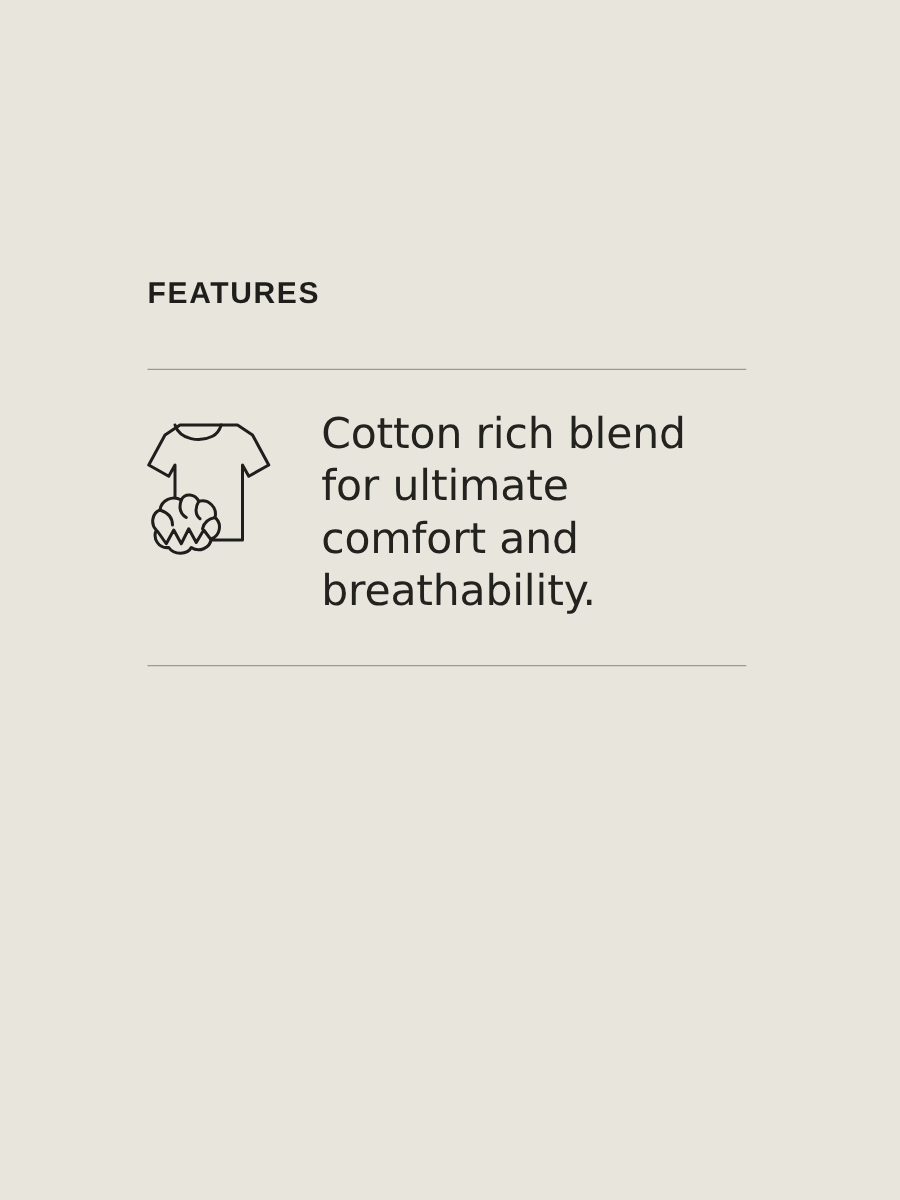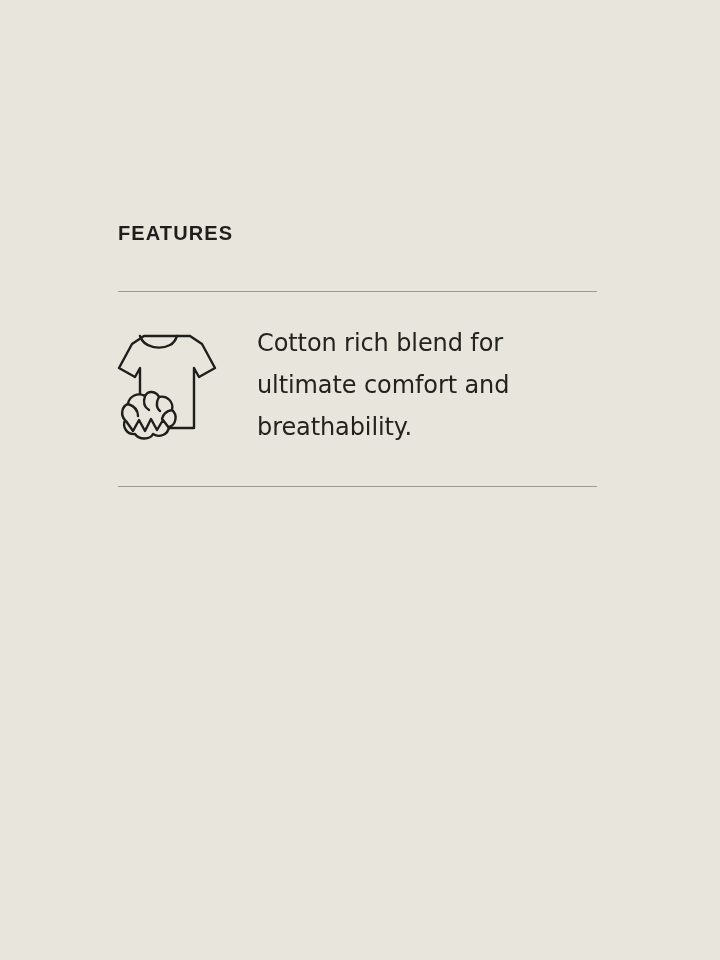--- a/index.html
+++ b/index.html
@@ -21,21 +21,21 @@
   }
   .content {
     position: absolute;
     left: 118px;
     top: 222px;
     width: 480px;
   }
   .section-title {
     font-family: "Liberation Sans", sans-serif;
     font-weight: bold;
-    font-size: 20px;
+    font-size: 24px;
     letter-spacing: 0.055em;
     color: #1e1e1c;
     line-height: 1.1;
     margin: 0;
     padding: 0;
   }
   .divider {
     width: 479px;
     height: 1px;
     background: #9b9a90;
@@ -71,21 +71,21 @@
   .icon-cell-2 {
     padding-top: 38px;
   }
   .icon-cell svg {
     display: block;
     overflow: visible;
   }
   .feature-text {
     flex: 1 1 auto;
     font-family: "DejaVu Sans", sans-serif;
-    font-size: 24px;
+    font-size: 34px;
     font-weight: 400;
     line-height: 42px;
     color: #22221f;
     letter-spacing: -0.004em;
     margin: 0;
     padding: 0;
   }
 </style>
 </head>
 <body>

